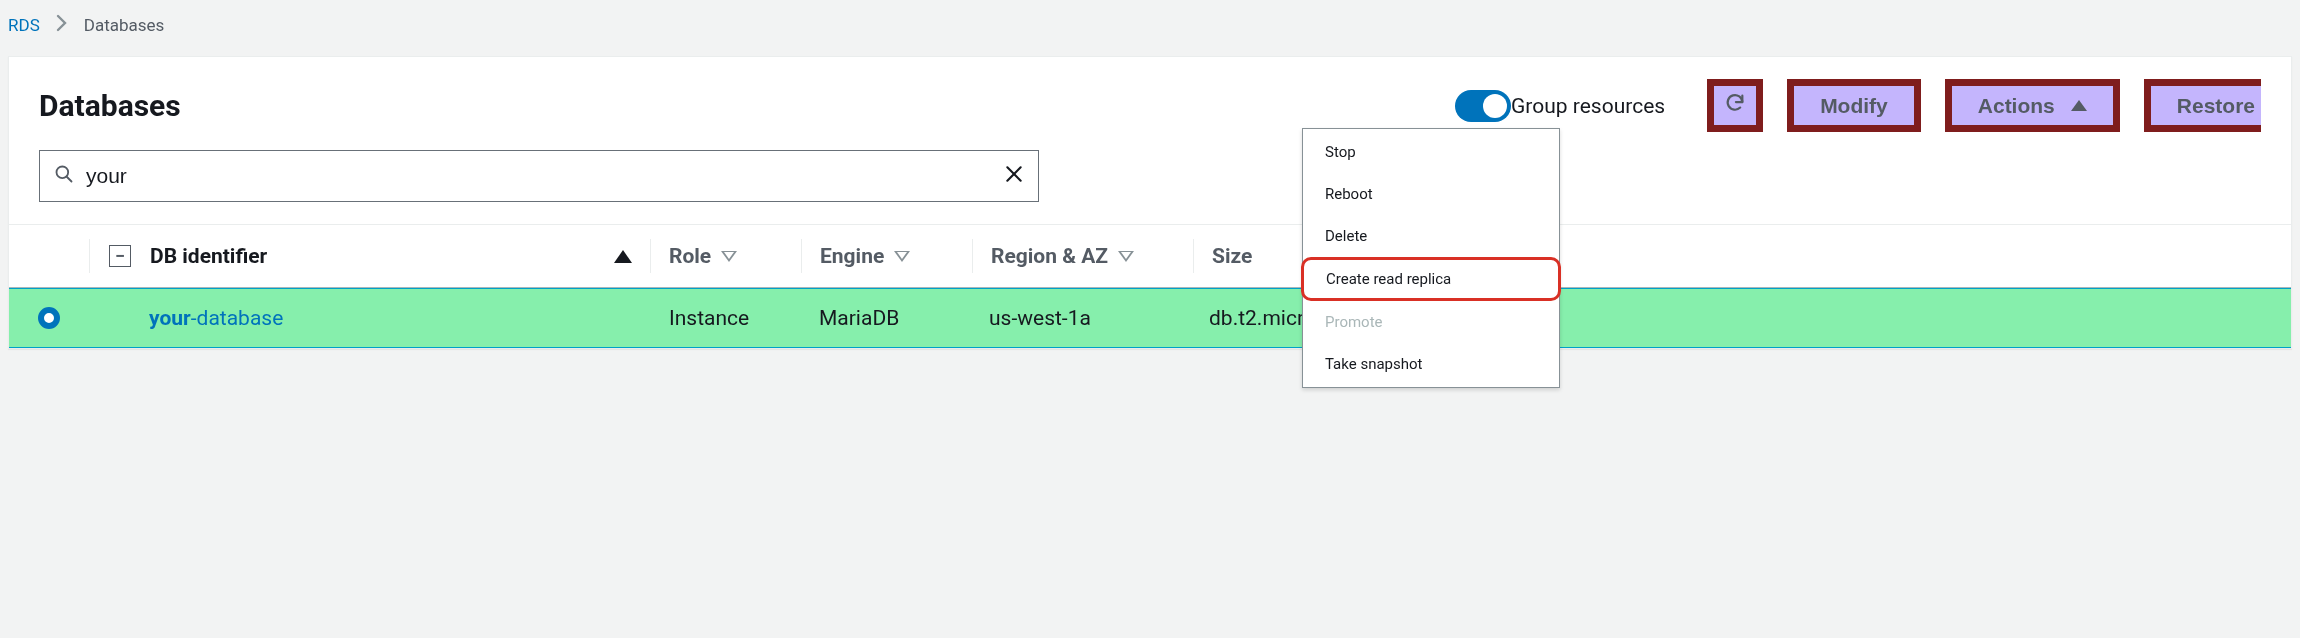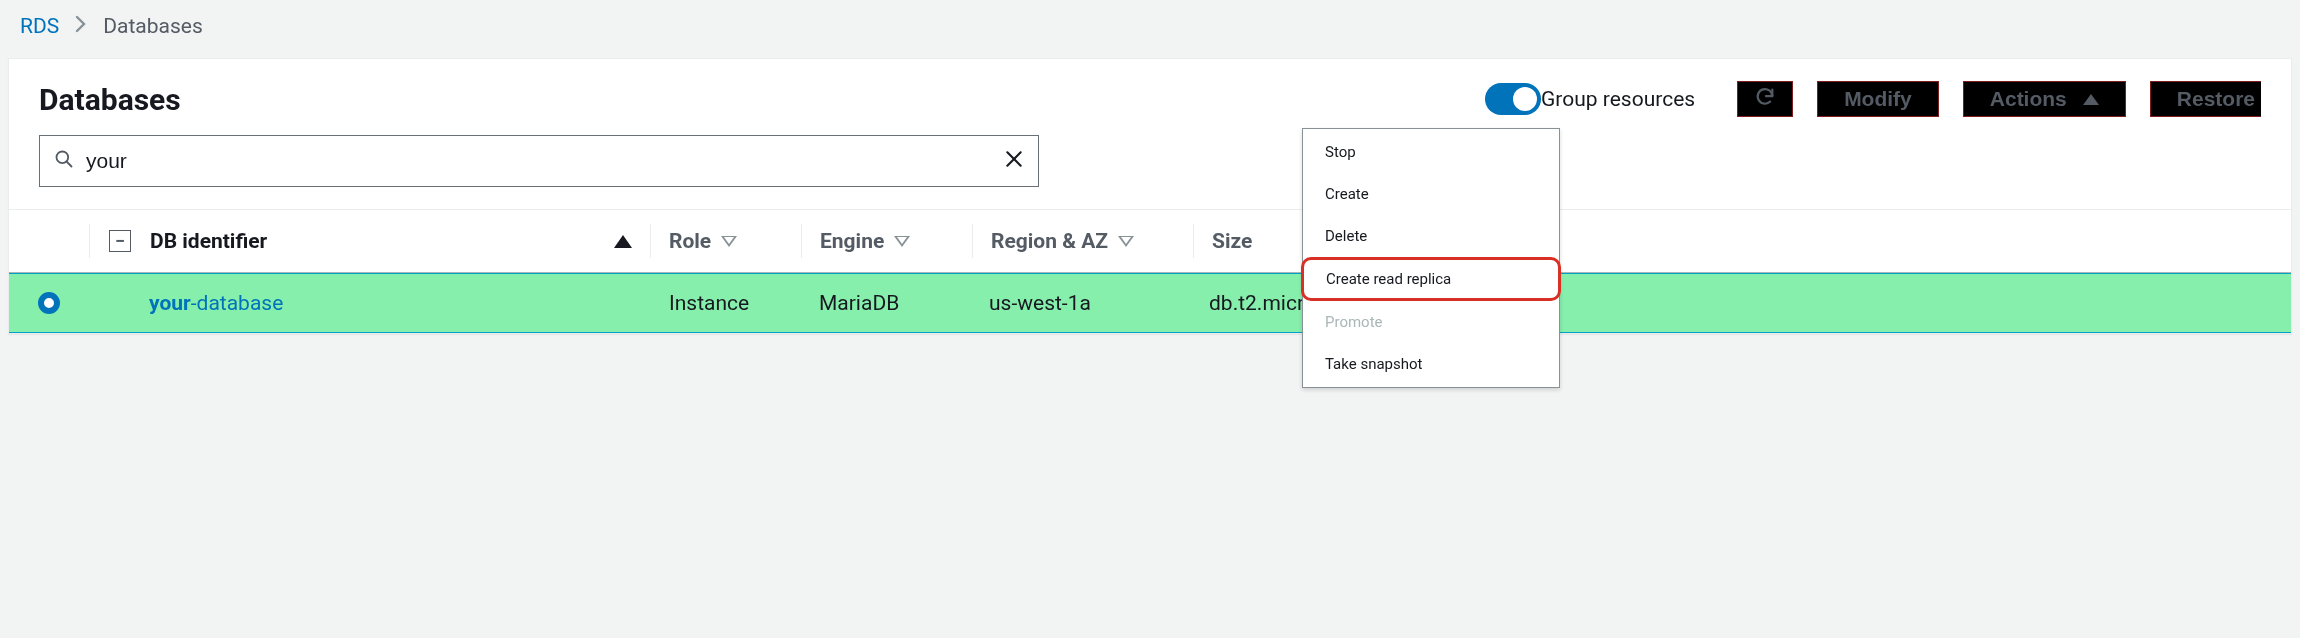--- a/index.html
+++ b/index.html
@@ -9,22 +9,22 @@
     width: 2300px;
     height: 638px;
     overflow: hidden;
     color: #16191f;
     font-size: 21px;
   }
   .breadcrumb {
     display: flex;
     align-items: center;
     gap: 16px;
-    padding: 14px 8px 20px 20px;
-    font-size: 21px;
+    padding: 14px 8px 20px 8px;
+    font-size: 17px;
   }
   .breadcrumb a { color: #0073bb; text-decoration: none; }
   .breadcrumb .sep { color: #879196; font-size: 18px; }
   .breadcrumb .current { color: #545b64; }
   .panel {
     background: #fff;
     border: 1px solid #eaeded;
     margin: 0 8px;
     box-shadow: 0 1px 1px rgba(0,0,0,0.05);
   }
@@ -51,27 +51,27 @@
     position: absolute;
     width: 24px; height: 24px; border-radius: 50%;
     background: #fff;
     top: 4px; right: 4px;
   }
   .btn {
     display: inline-flex;
     align-items: center;
     justify-content: center;
     gap: 10px;
-    border: 1px solid #7f1d1d;
-    background: #000000;
+    border: 7px solid #7f1d1d;
+    background: #c4b5fd;
     color: #545b64;
     font-weight: 700;
     font-size: 21px;
     padding: 8px 26px;
-    height: 36px;
+    height: 53px;
     cursor: pointer;
   }
   .btn.icon-only { padding: 8px 14px; width: 56px; }
   .btn .caret-up {
     width: 0; height: 0;
     border-left: 8px solid transparent;
     border-right: 8px solid transparent;
     border-bottom: 11px solid #545b64;
     margin-left: 6px;
   }
@@ -307,18 +307,18 @@
           </svg>
       </span>
       <span>A</span>
     </div>
   </div>
 
 </div>
 
 <div class="menu">
   <div class="menu-item">Stop</div>
-  <div class="menu-item">Create</div>
+  <div class="menu-item">Reboot</div>
   <div class="menu-item">Delete</div>
   <div class="menu-item highlight">Create read replica</div>
   <div class="menu-item disabled">Promote</div>
   <div class="menu-item">Take snapshot</div>
 </div>
 
 </body></html>

